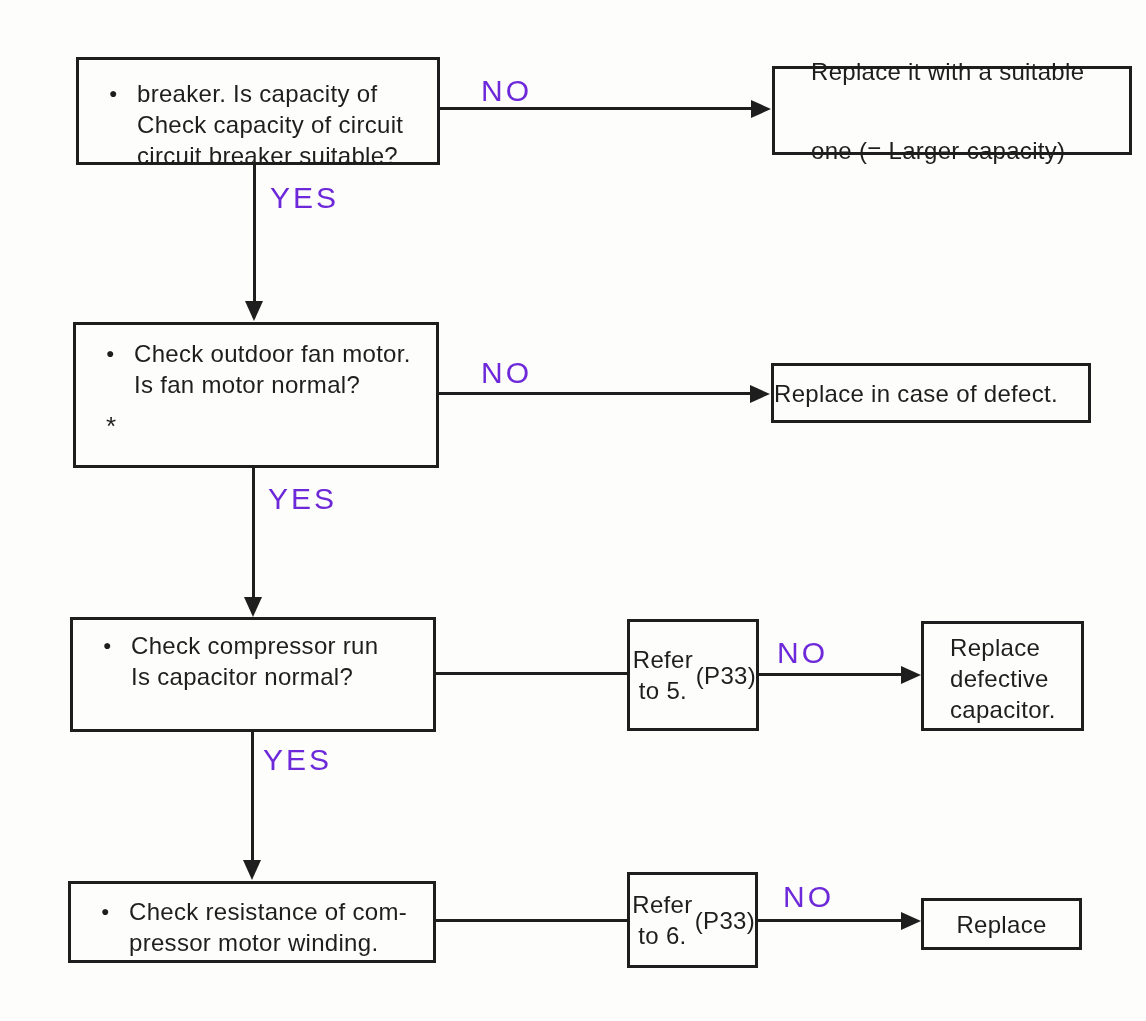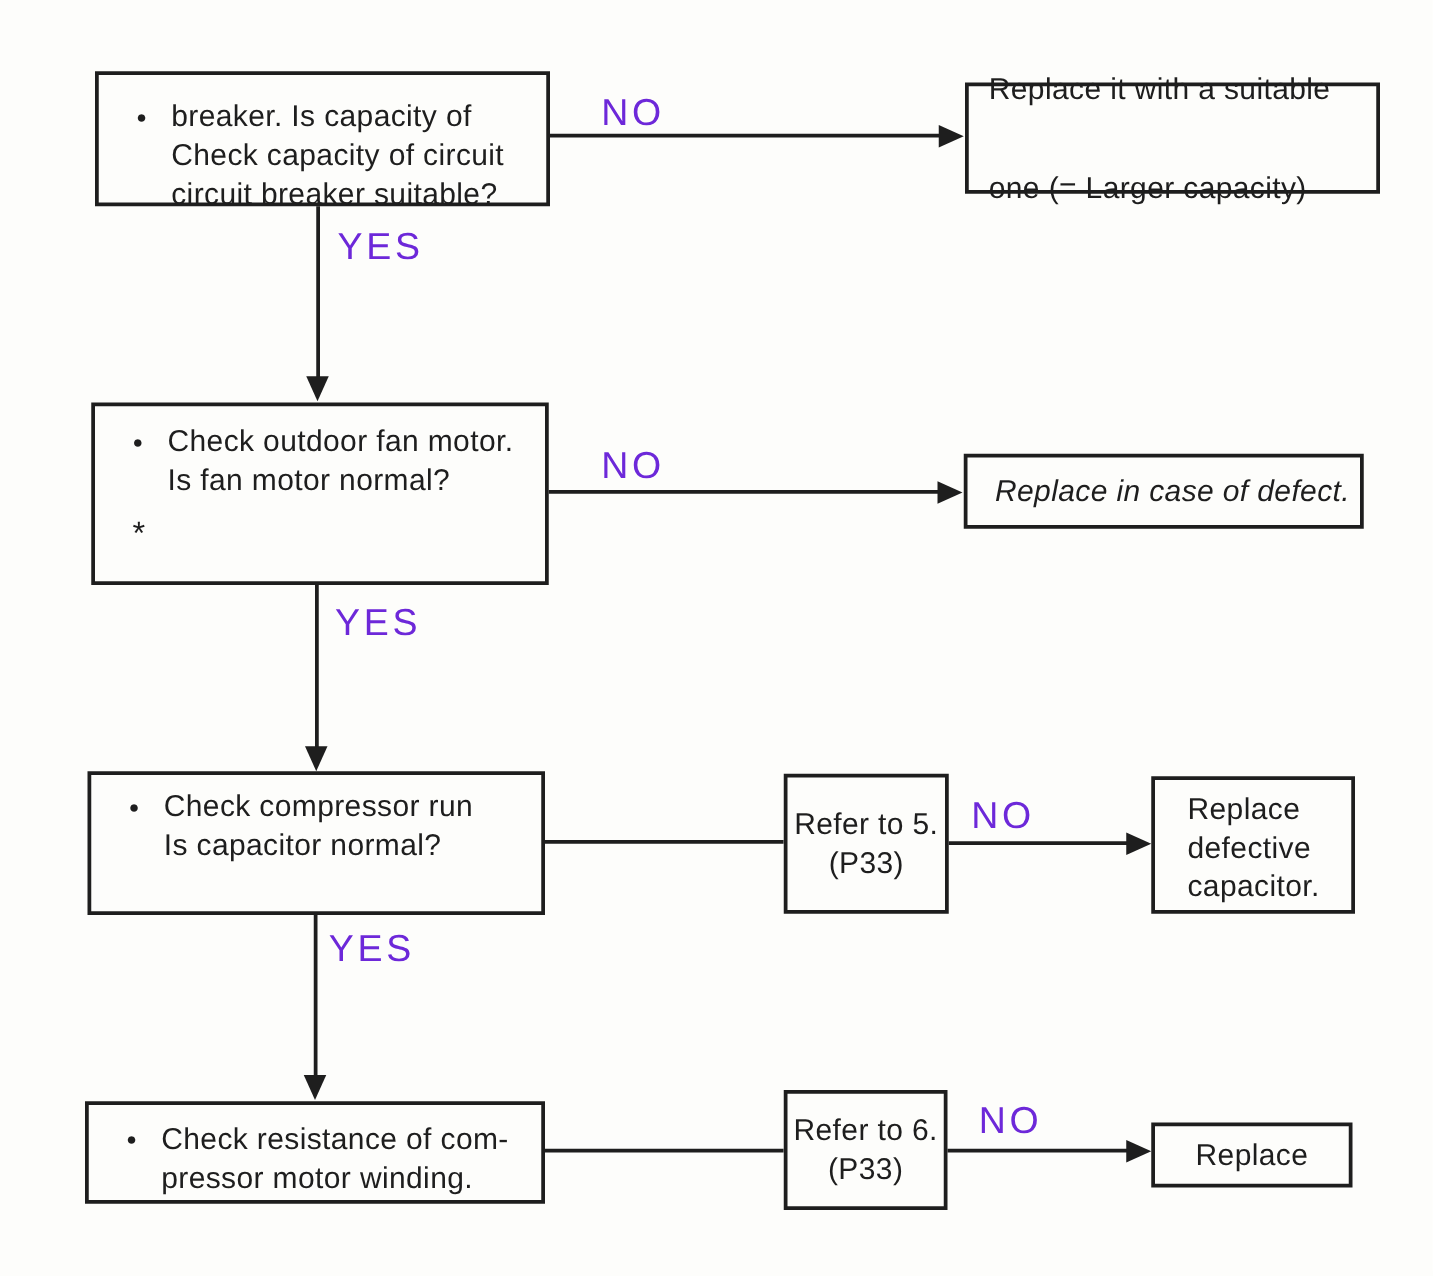--- a/index.html
+++ b/index.html
@@ -50,21 +50,21 @@
     border-top:20px solid #1e1e1e;
   }
   .edge-label{
     position:absolute;
     font-size:30px;
     letter-spacing:3px;
     color:#6d28d9;
     white-space:nowrap;
   }
   .center-v{display:flex;flex-direction:column;justify-content:center;}
-  .center-all{display:flex;flex-direction:column;justify-content:center;align-items:center;text-align:center;}
+  .center-all{display:flex;flex-direction:row;justify-content:center;align-items:center;text-align:center;}
 </style>
 </head>
 <body>
 
 <div class="page">
 
   <div class="box step" style="left:76px;top:57px;width:364px;height:108px;padding:18px 10px 0 30px;">
     <div class="item">
       <span class="marker dot">●</span>
       <span class="text">
@@ -72,21 +72,21 @@
         <span class="ln">Check capacity of circuit</span>
         <span class="ln">circuit breaker suitable?</span>
       </span>
     </div>
   </div>
 
   <div class="hline" style="left:440px;top:107px;width:313px;"></div>
   <div class="arrow-right" style="left:751px;top:100px;"></div>
   <div class="edge-label" style="left:481px;top:74px;">NO</div>
 
-  <div class="box center-v" style="left:772px;top:66px;width:332px;height:89px;padding-left:16px;gap:48px;">
+  <div class="box center-v" style="left:772px;top:66px;width:360px;height:89px;padding-left:36px;gap:48px;">
     <span class="ln">Replace it with a suitable</span>
     <span class="ln">one (= Larger capacity)</span>
   </div>
 
   <div class="vline" style="left:253px;top:165px;height:140px;"></div>
   <div class="arrow-down" style="left:245px;top:301px;"></div>
   <div class="edge-label" style="left:270px;top:181px;">YES</div>
 
   <div class="box step" style="left:73px;top:322px;width:366px;height:146px;padding:13px 8px 0 30px;">
     <div class="item">
@@ -98,21 +98,21 @@
     </div>
     <div class="item note" style="margin-top:10px;">
       <span class="marker star">*</span>
     </div>
   </div>
 
   <div class="hline" style="left:439px;top:392px;width:313px;"></div>
   <div class="arrow-right" style="left:750px;top:385px;"></div>
   <div class="edge-label" style="left:481px;top:356px;">NO</div>
 
-  <div class="box center-v" style="left:771px;top:363px;width:320px;height:60px;padding-left:22px;font-style:italic;">
+  <div class="box center-v" style="left:771px;top:363px;width:320px;height:60px;">
     <span class="ln">Replace in case of defect.</span>
   </div>
 
   <div class="vline" style="left:252px;top:468px;height:131px;"></div>
   <div class="arrow-down" style="left:244px;top:597px;"></div>
   <div class="edge-label" style="left:268px;top:482px;">YES</div>
 
   <div class="box step" style="left:70px;top:617px;width:366px;height:115px;padding:10px 8px 0 30px;">
     <div class="item">
       <span class="marker dot">●</span>

